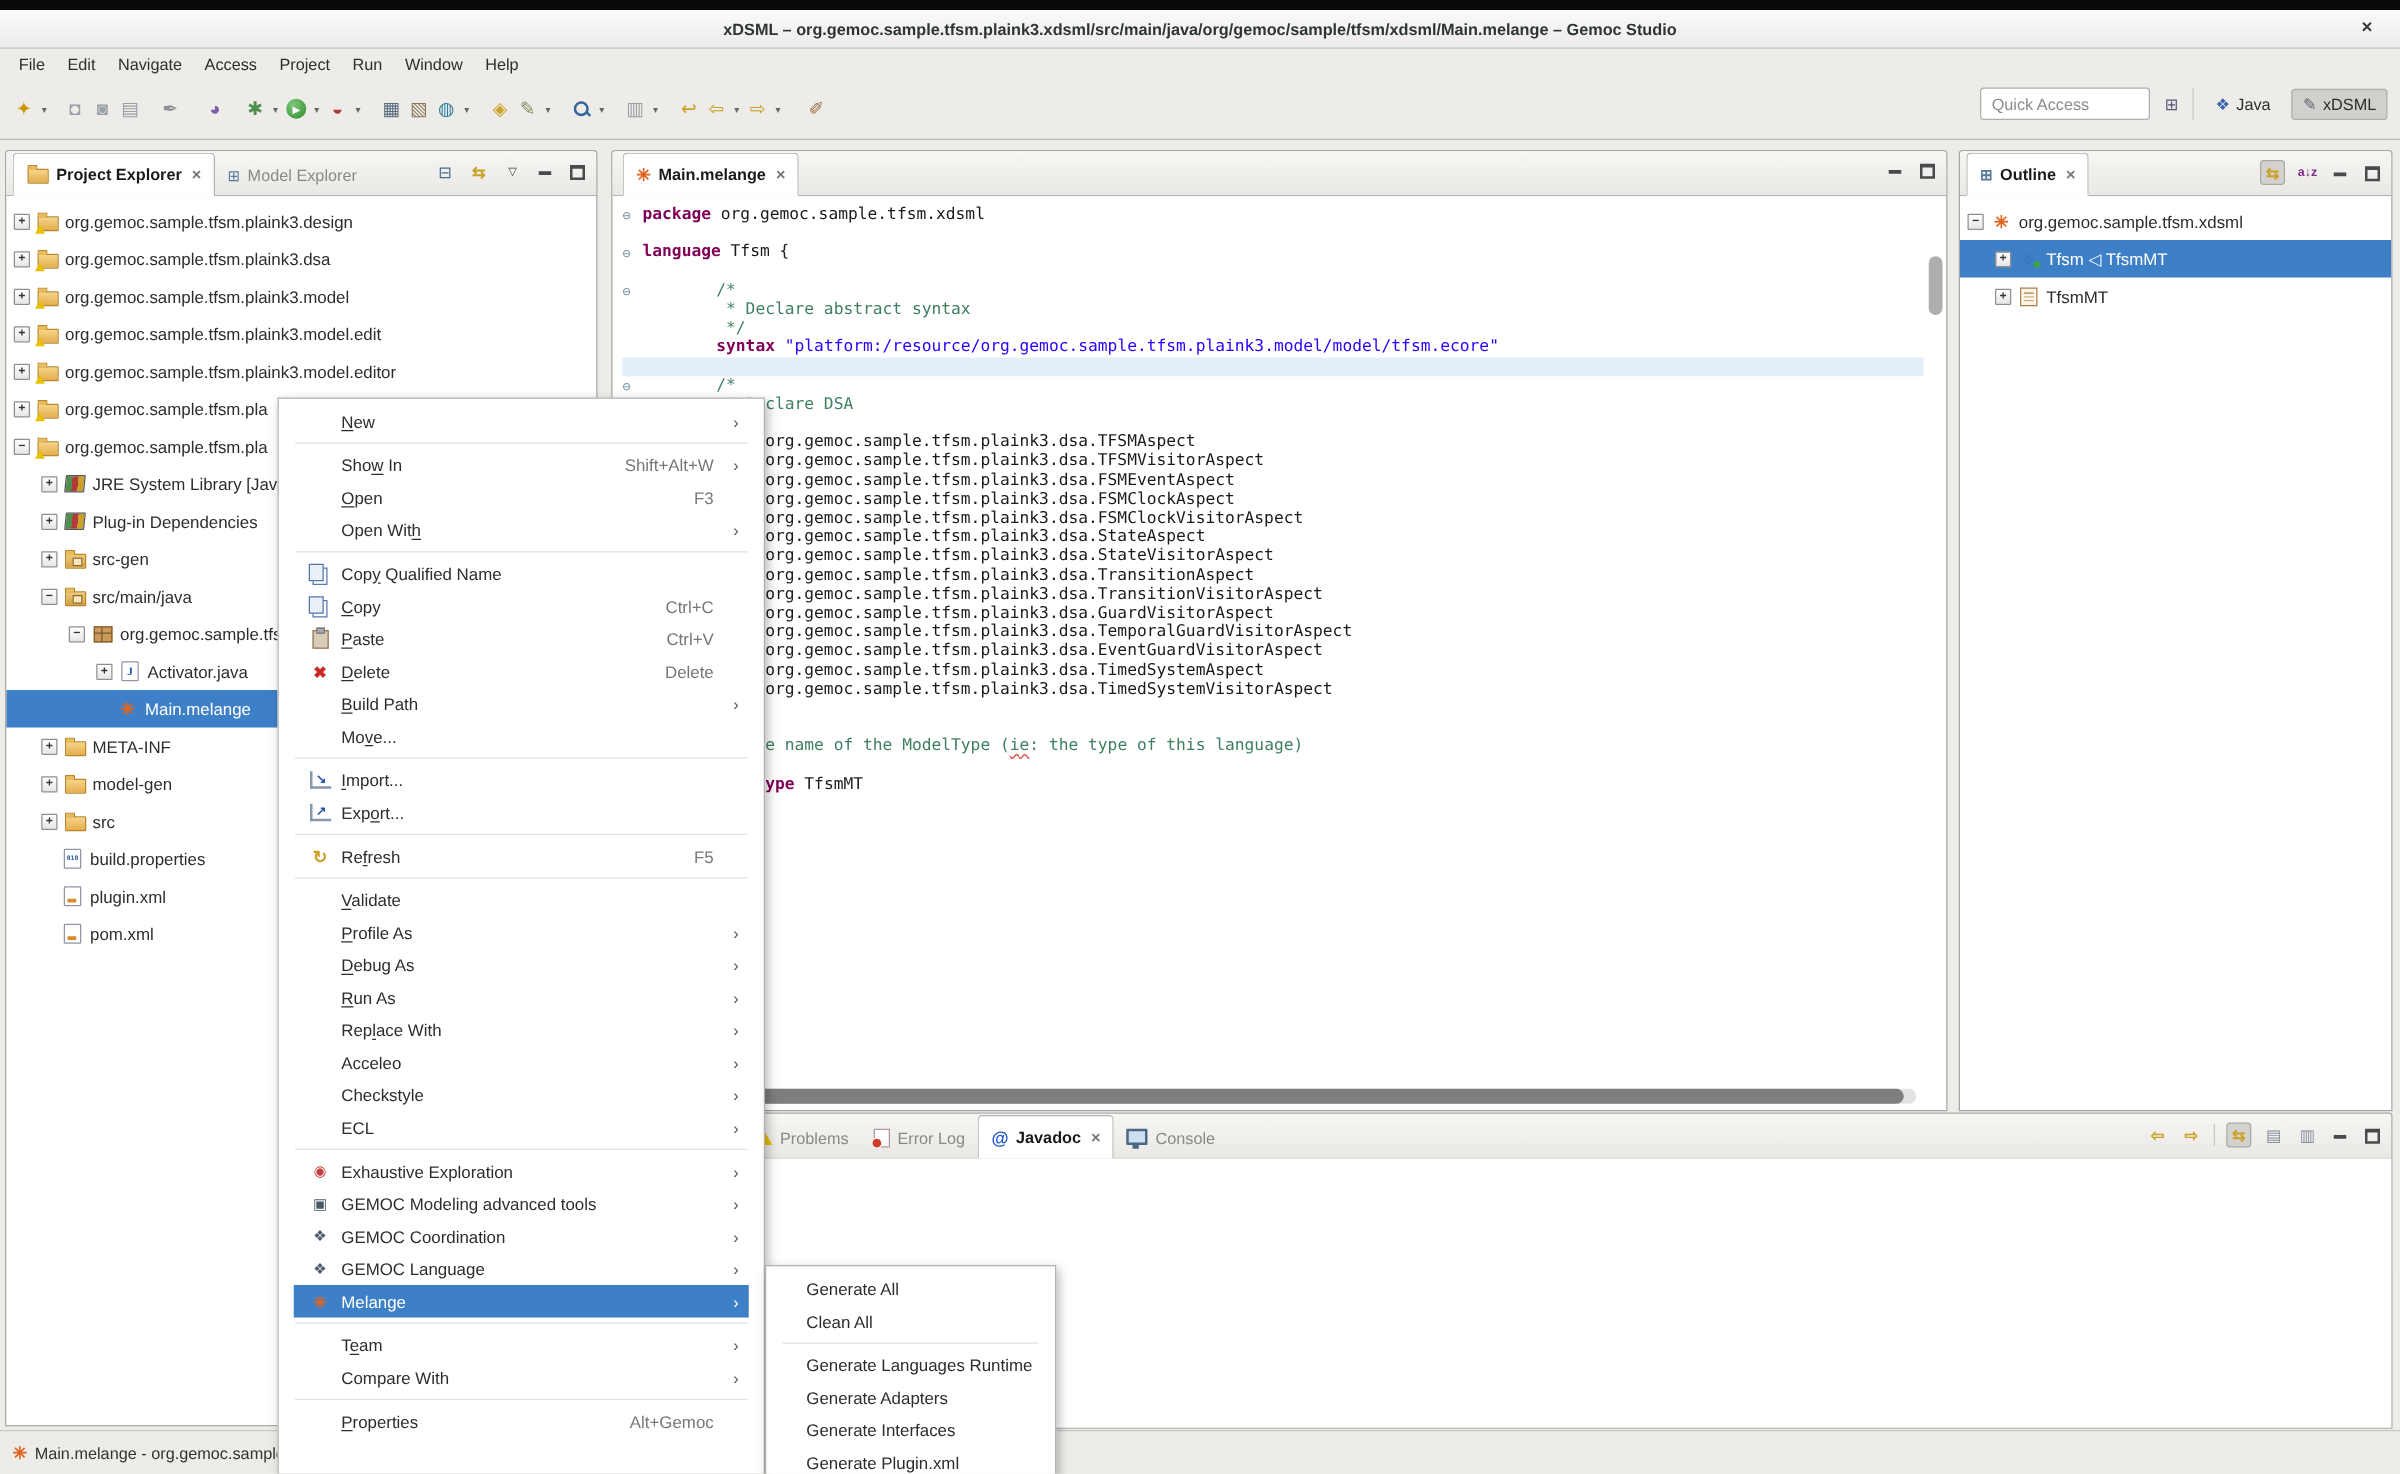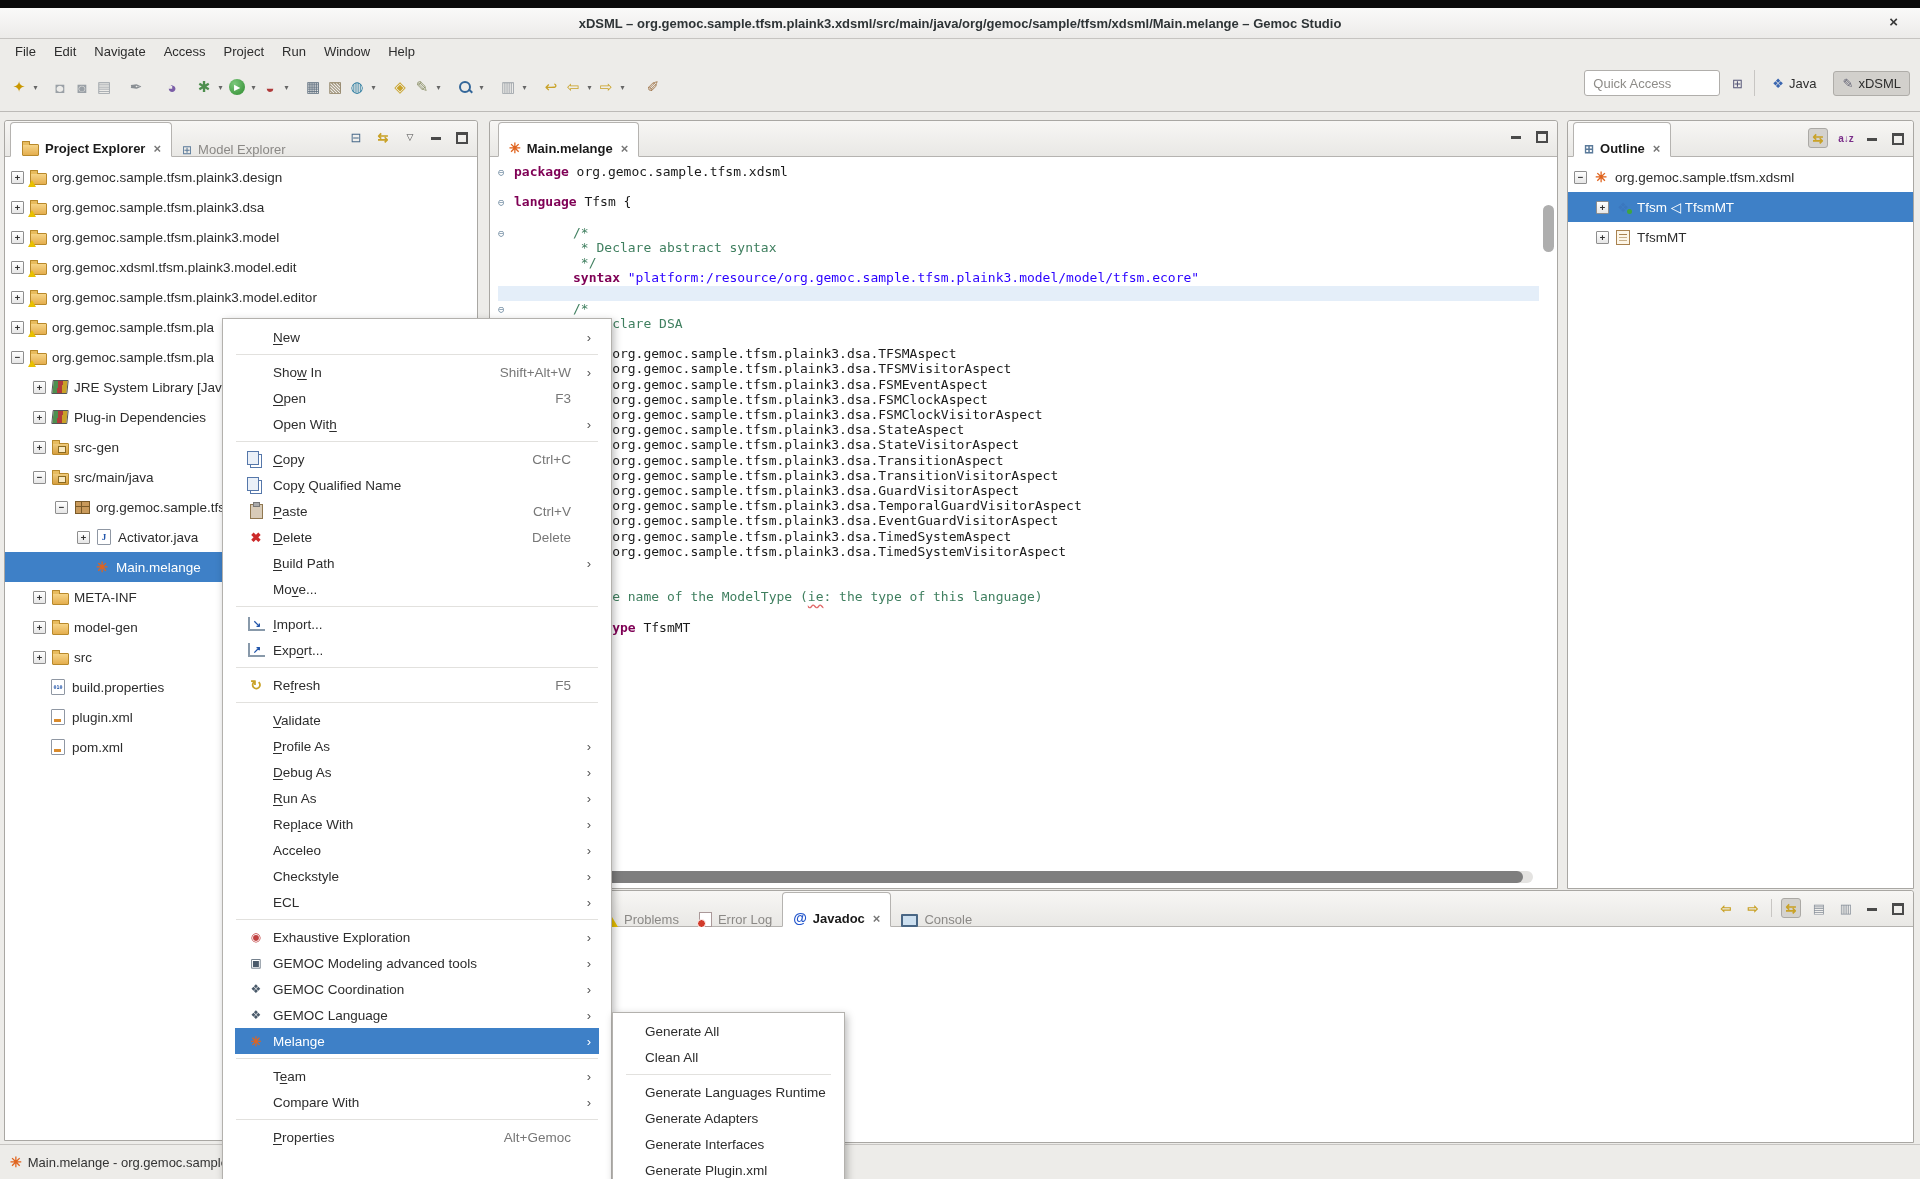--- a/index.html
+++ b/index.html
@@ -34,21 +34,21 @@
   .pico{font-size:13px}
 
   
   .panel{position:absolute;background:#fff;border:1px solid #A9A7A3;border-radius:3px 3px 0 0;box-sizing:border-box}
   .p-explorer{left:4px;top:120px;width:474px;height:1021px}
   .p-editor{left:489px;top:120px;width:1069px;height:769px}
   .p-outline{left:1567px;top:120px;width:347px;height:769px}
   .p-bottom{left:489px;top:890px;width:1425px;height:253px}
   .tabrow{height:35px;background:linear-gradient(#F7F6F4,#E9E8E5);border-bottom:1px solid #B5B3B0;
           border-radius:3px 3px 0 0;display:flex;align-items:flex-end;position:relative}
-  .vtab{height:33px;display:flex;align-items:flex-end;gap:6px;padding:0 10px;color:#8B8986;position:relative;top:1px;white-space:nowrap}
+  .vtab{height:33px;display:flex;align-items:center;gap:6px;padding:0 10px;color:#8B8986;position:relative;top:1px;white-space:nowrap}
   .vtab.active{background:#fff;border:1px solid #B5B3B0;border-bottom-color:#fff;border-radius:4px 4px 0 0;color:#1A1A1A;font-weight:bold}
   .tclose{color:#777;font-size:13px;font-weight:bold;margin-left:2px}
   .tr-icons{position:absolute;right:8px;top:7px;display:flex;gap:9px;align-items:center}
   .mi{width:18px;height:18px;display:inline-flex;align-items:center;justify-content:center;font-size:13px;border-radius:3px}
   .mi.pressed{background:#D4D2CE;border:1px solid #ABA9A5}
   .mm{width:16px;height:16px;position:relative;display:inline-block}
   .mm-min::after{content:"";position:absolute;left:3px;top:8px;width:10px;height:3px;background:#4A4A4A}
   .mm-max::after{content:"";position:absolute;left:3px;top:3px;width:8px;height:7px;border:2px solid #4A4A4A;border-top-width:3px}
 
   
@@ -252,21 +252,21 @@
         <span class="ic">
           <span class="i-folder warn"></span>
         </span>
         <span>org.gemoc.sample.tfsm.plaink3.model</span>
       </div>
       <div class="trow" style="padding-left: 6px;">
         <span class="exp">+</span>
         <span class="ic">
           <span class="i-folder warn"></span>
         </span>
-        <span>org.gemoc.xdsml.tfsm.plaink3.model.edit</span>
+        <span>org.gemoc.sample.tfsm.plaink3.model.edit</span>
       </div>
       <div class="trow" style="padding-left: 6px;">
         <span class="exp">+</span>
         <span class="ic">
           <span class="i-folder warn"></span>
         </span>
         <span>org.gemoc.sample.tfsm.plaink3.model.editor</span>
       </div>
       <div class="trow" style="padding-left: 6px;">
         <span class="exp">+</span>
@@ -524,29 +524,29 @@
     <div class="mitem">
       <span class="micon"></span>
       <span class="mlabel">Open Wit<u>h</u></span>
       <span class="marrow">›</span>
     </div>
     <div class="msep"></div>
     <div class="mitem">
       <span class="micon">
         <span class="mi-copy"></span>
       </span>
-      <span class="mlabel"><u>C</u>opy</span>
-      <span class="maccel">Ctrl+C</span>
+      <span class="mlabel">Cop<u>y</u> Qualified Name</span>
       <span class="marrow"></span>
     </div>
     <div class="mitem">
       <span class="micon">
         <span class="mi-copy"></span>
       </span>
-      <span class="mlabel">Cop<u>y</u> Qualified Name</span>
+      <span class="mlabel"><u>C</u>opy</span>
+      <span class="maccel">Ctrl+C</span>
       <span class="marrow"></span>
     </div>
     <div class="mitem">
       <span class="micon">
         <span class="mi-paste"></span>
       </span>
       <span class="mlabel"><u>P</u>aste</span>
       <span class="maccel">Ctrl+V</span>
       <span class="marrow"></span>
     </div>

